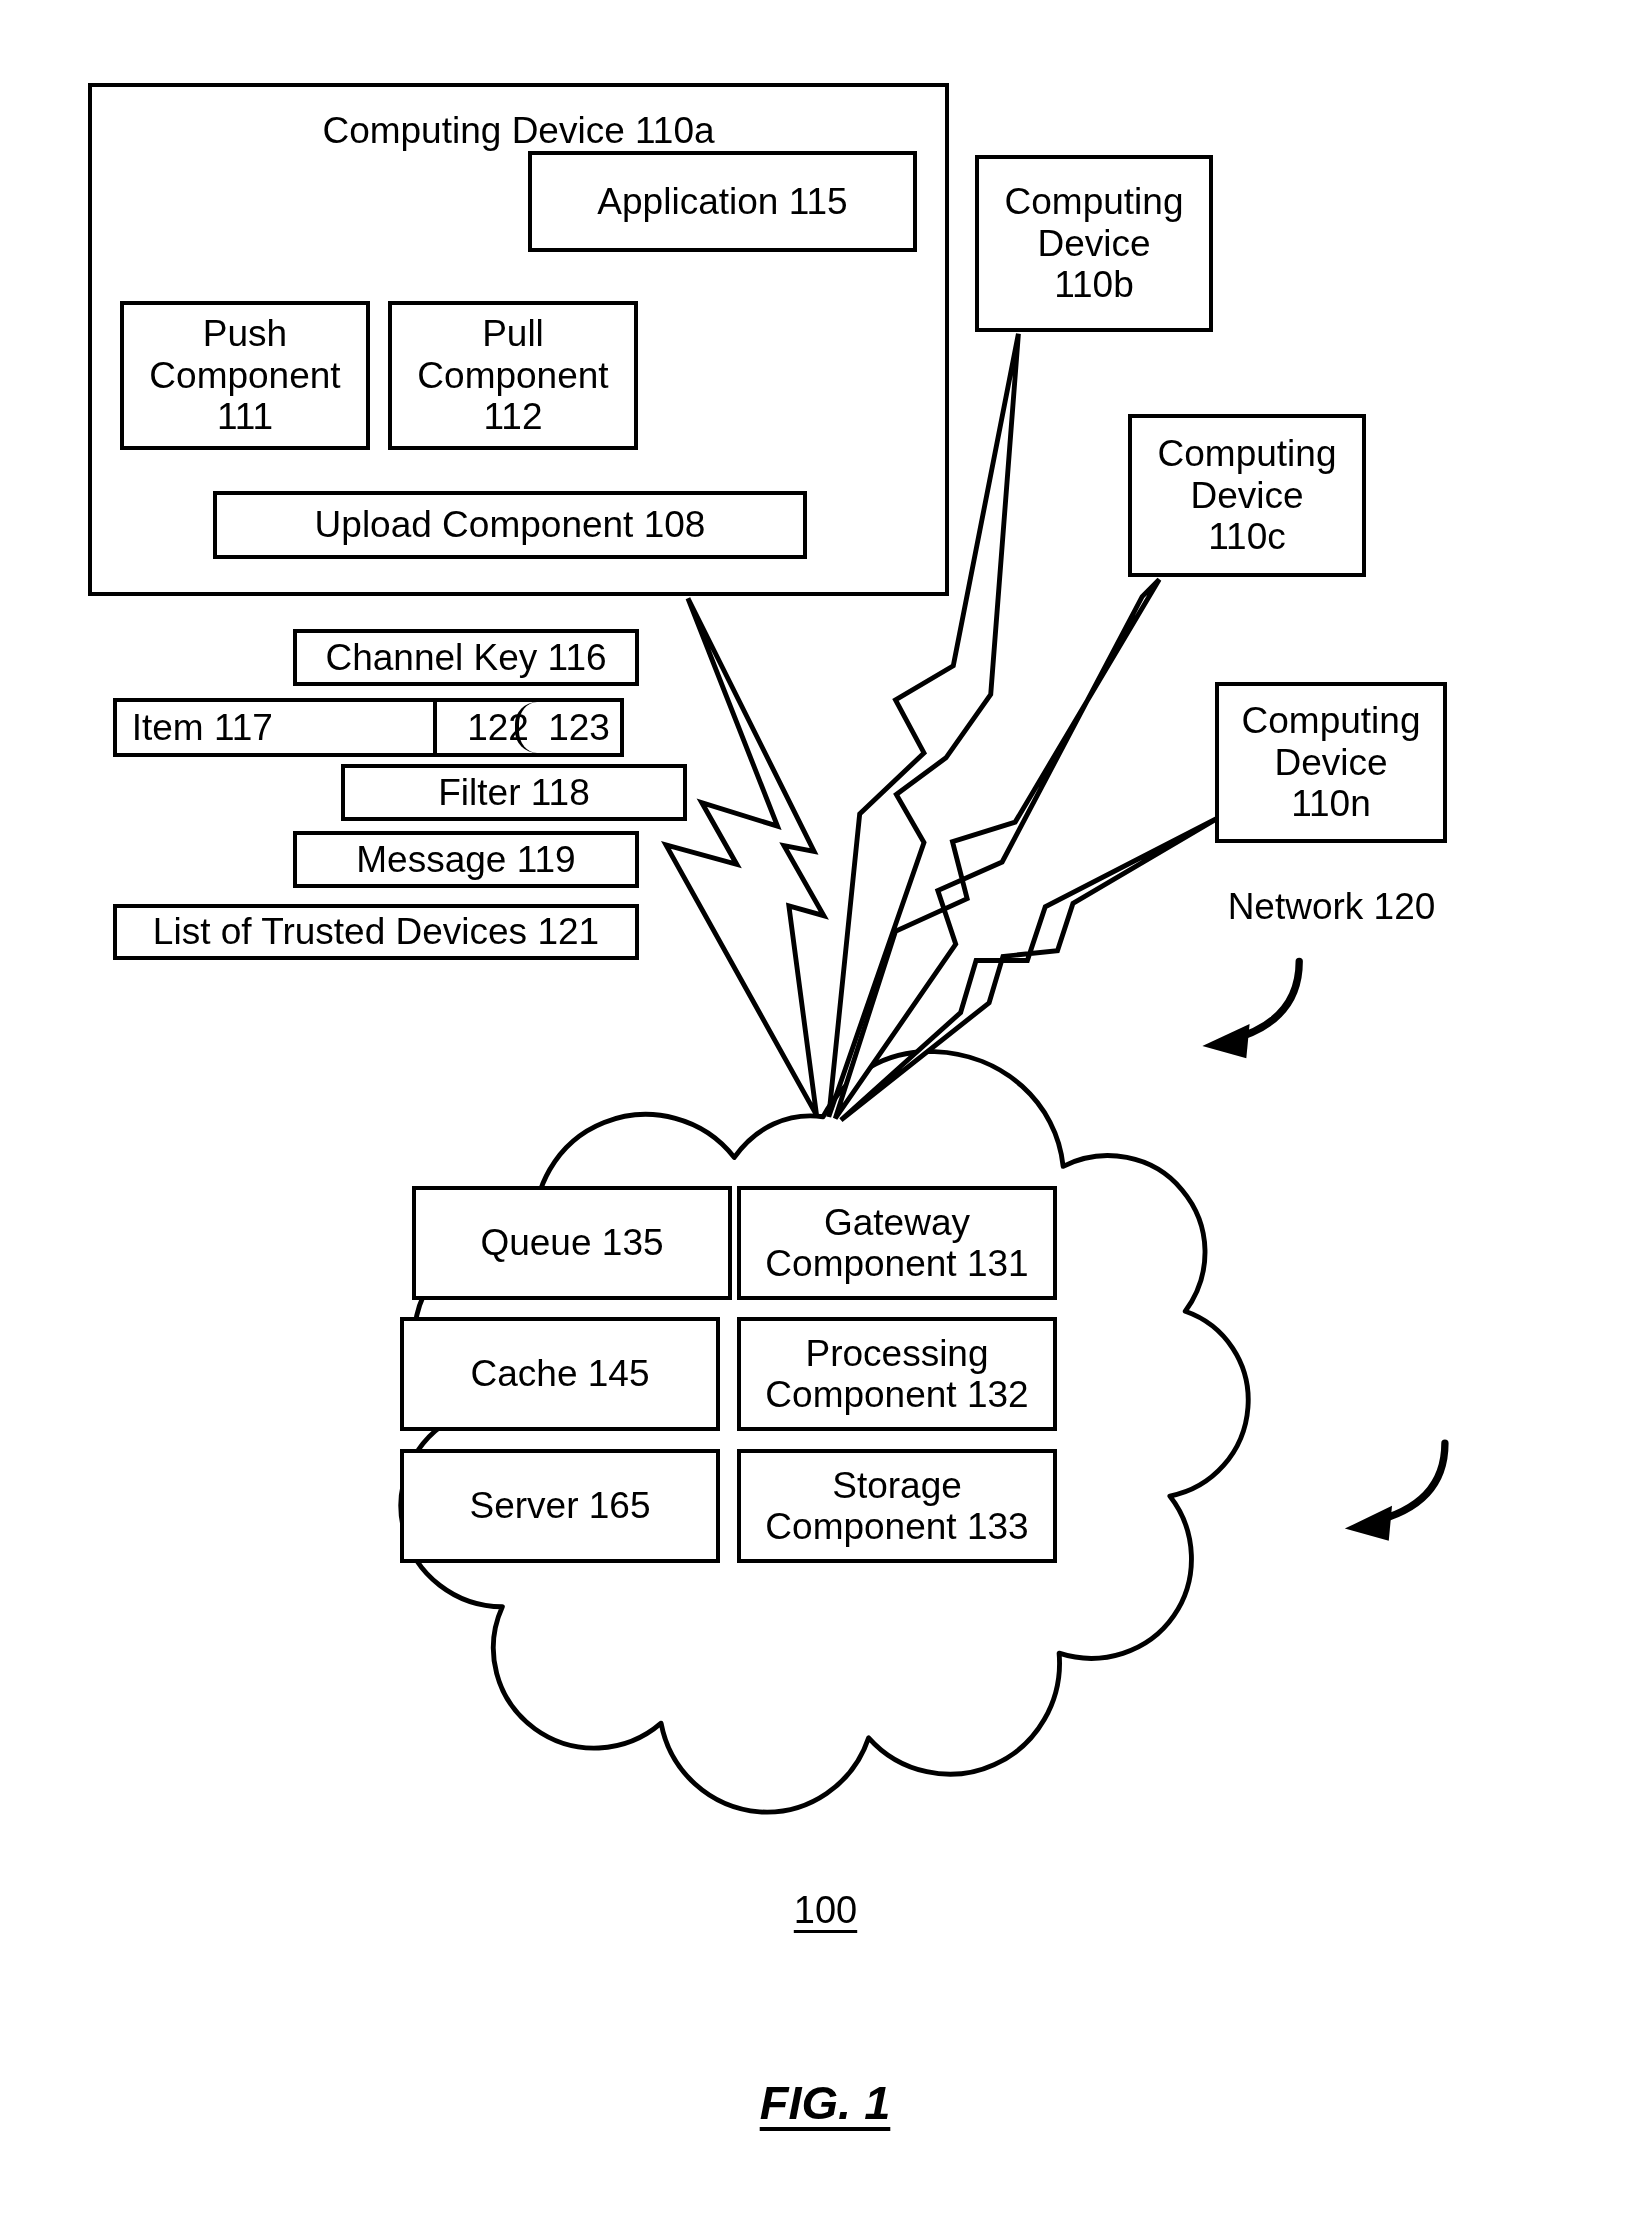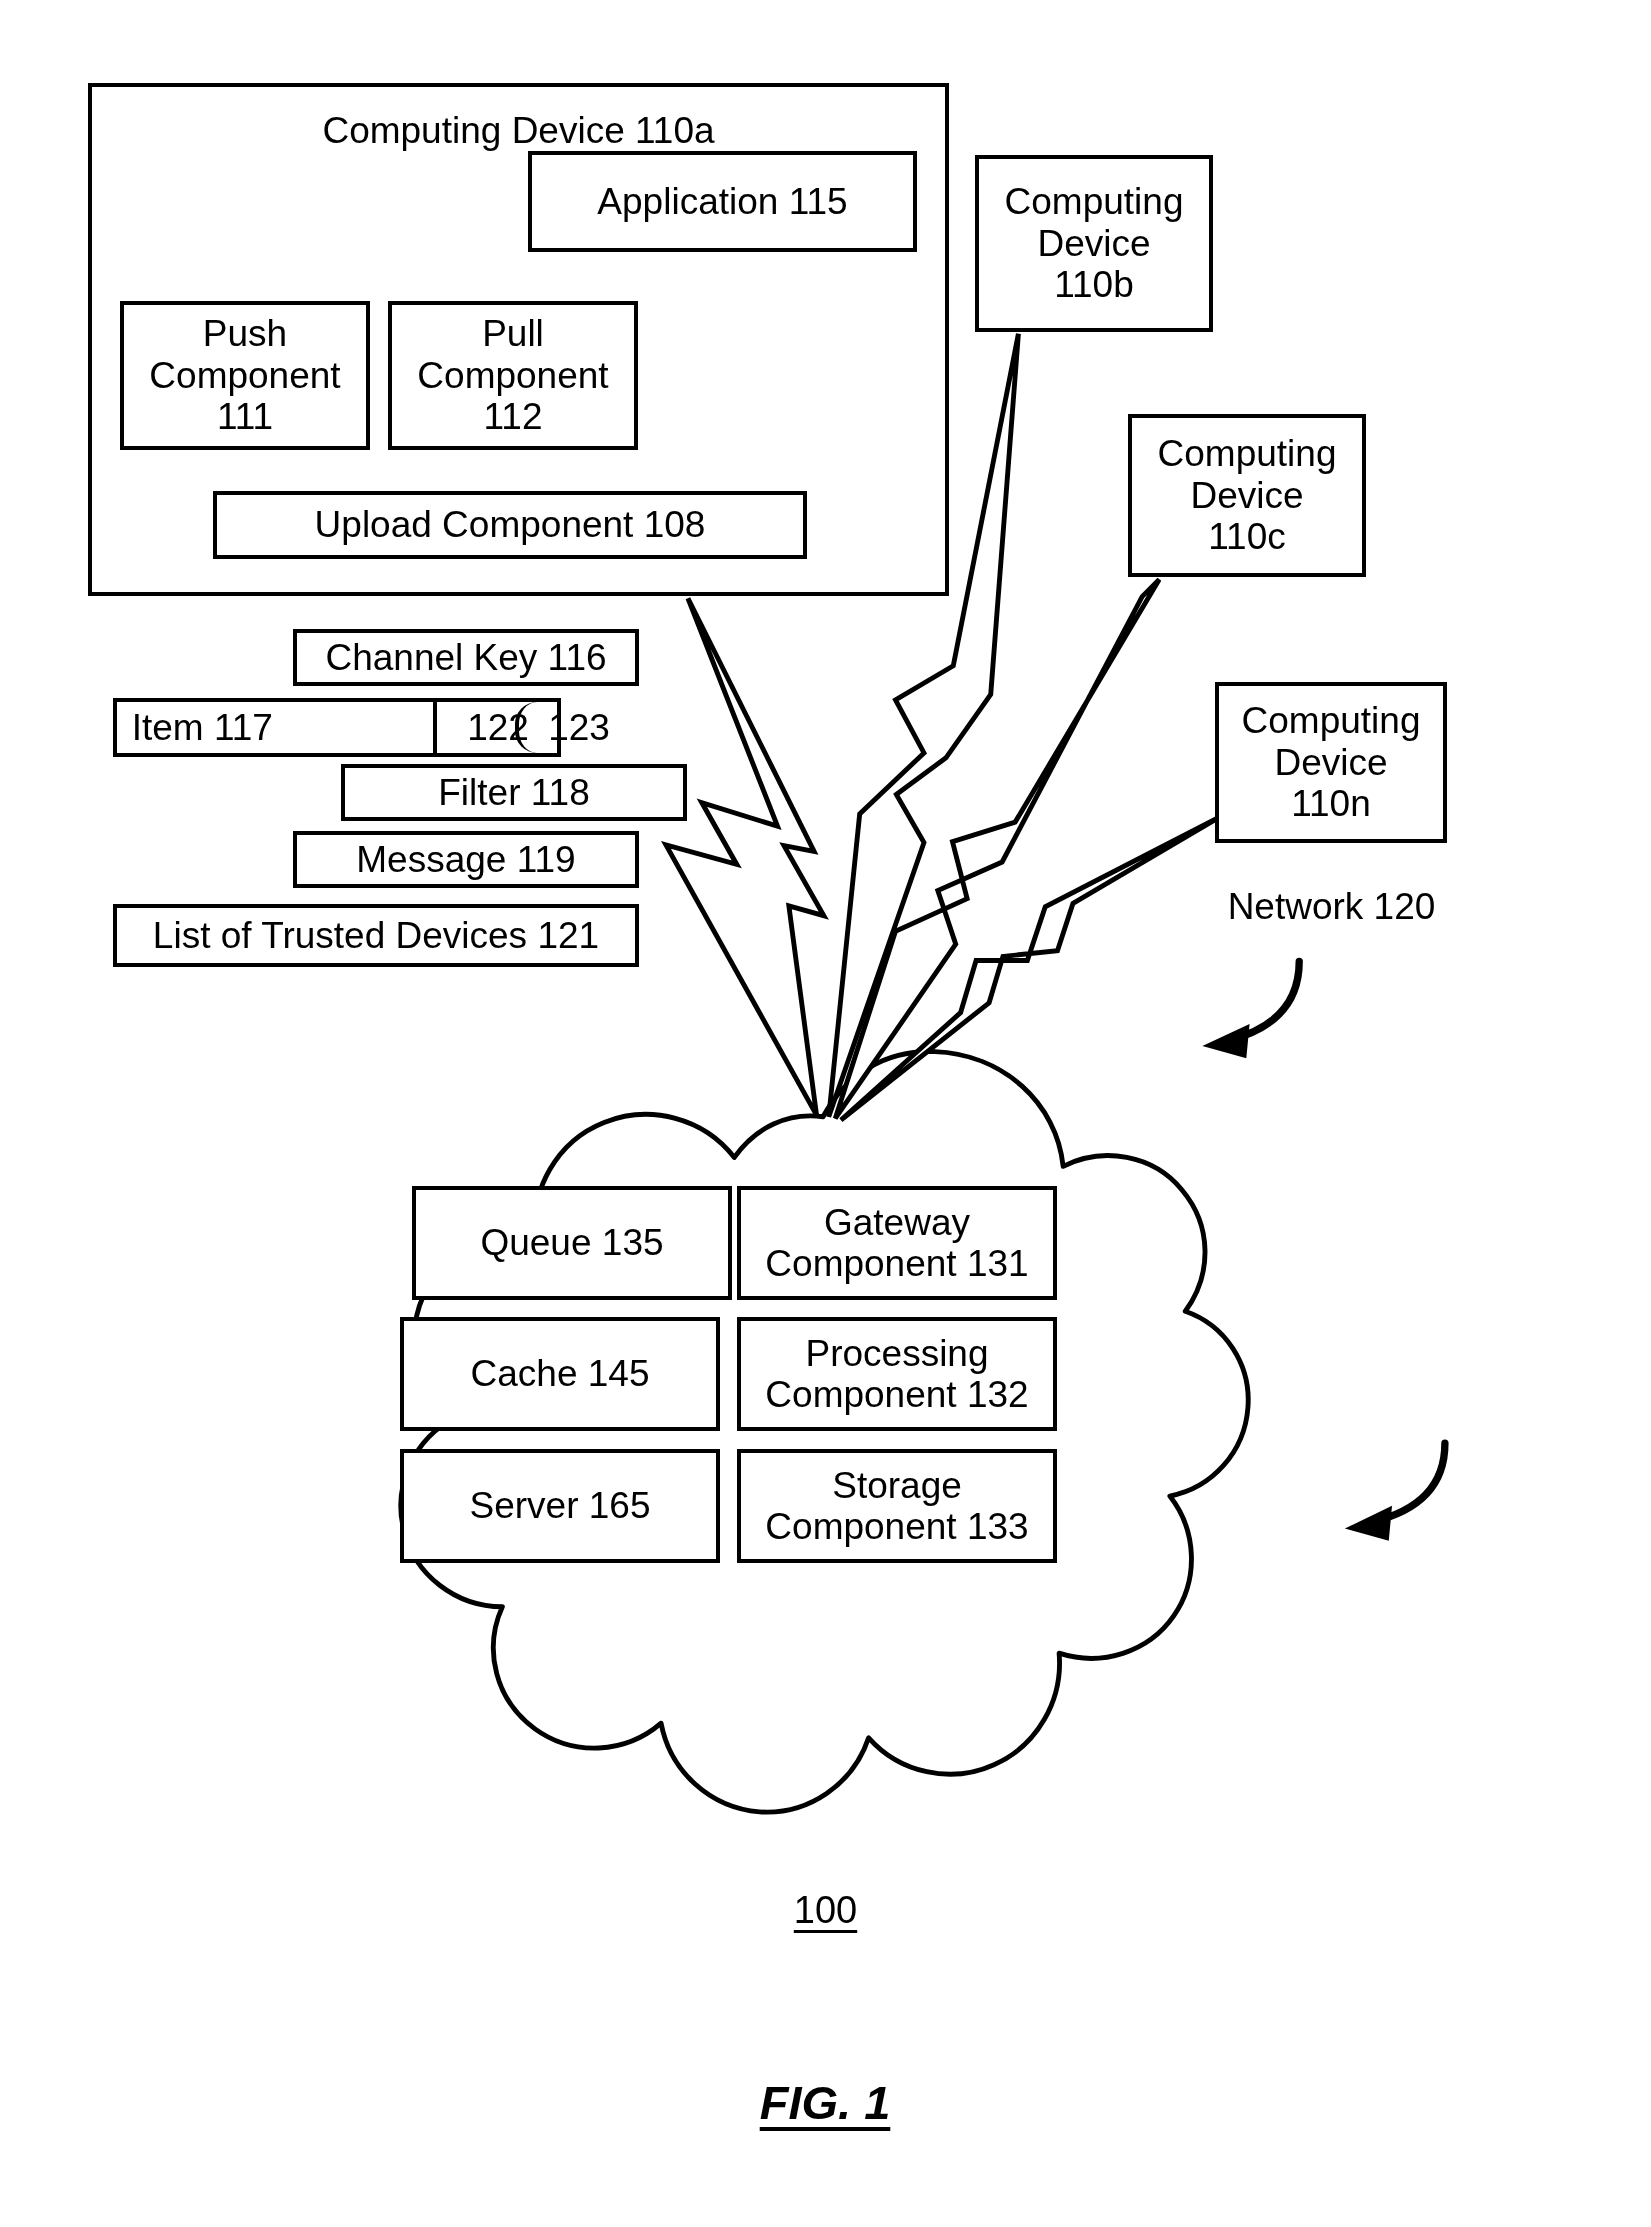--- a/index.html
+++ b/index.html
@@ -70,33 +70,33 @@
   
   #client-component { left: 120px; top: 151px; width: 386px; height: 101px; font-size: 37px; }
   #application-115  { left: 528px; top: 151px; width: 389px; height: 101px; font-size: 37px; }
   #push-component   { left: 120px; top: 301px; width: 250px; height: 149px; font-size: 37px; }
   #pull-component   { left: 388px; top: 301px; width: 250px; height: 149px; font-size: 37px; }
   #filter-storage   { left: 666px; top: 301px; width: 251px; height: 149px; font-size: 37px; }
   #upload-component { left: 213px; top: 491px; width: 594px; height: 68px; font-size: 37px; }
 
   
   #channel-key   { left: 293px; top: 629px;  width: 346px; height: 57px; font-size: 37px; }
-  #item-row      { left: 113px; top: 698px;  width: 448px; height: 59px; padding:4px; display:block; }
+  #item-row      { left: 113px; top: 698px;  width: 511px; height: 59px; padding:4px; display:block; }
   #item-117-cell { position:absolute; left:0; top:0; width: 272px; height: 100%;
                    display:flex; align-items:center; justify-content:flex-start;
                    padding-left: 14.7px; box-sizing:border-box; font-size: 37px; }
   #item-122-cell { position:absolute; left:272px; top:0; width: 126px; height:100%;
                    border-left: 4.1px solid #000; box-sizing:border-box;
                    display:flex; align-items:center; justify-content:center; font-size:37px;margin-left:44px; }
   #item-123-cell { position:absolute; left:398px; top:0; width: 124px; height:100%;
                    border-left: 4.1px solid #000; box-sizing:border-box;
                    display:flex; align-items:center; justify-content:center; font-size:37px;border-radius:22px; }
   #filter-118    { left: 293px; top: 764px;  width: 346px; height: 57px; font-size: 37px; margin-left: 48px; }
   #message-119   { left: 293px; top: 831px; width: 346px; height: 57px; font-size: 37px; }
-  #trusted-list  { left: 113px; top: 904px; width: 526px; height: 63px; font-size: 37px; }
+  #trusted-list  { left: 113px; top: 904px; width: 526px; height: 56px; font-size: 37px; }
 
   
   #device-110b { left: 975px; top: 155px; width: 238px; height: 177px; font-size: 37px; }
   #device-110c { left: 1128px; top: 414px; width: 238px; height: 163px; font-size: 37px; }
   #device-110n { left: 1215px; top: 682px; width: 232px; height: 161px; font-size: 37px; }
 
   
   #queue-135      { left: 412px; top: 1186px; width: 320px; height: 114px; font-size: 37px; }
   #gateway-131    { left: 737px; top: 1186px; width: 320px; height: 114px; font-size: 37px; }
   #cache-145      { left: 400px; top: 1317px; width: 320px; height: 114px; font-size: 37px; }

